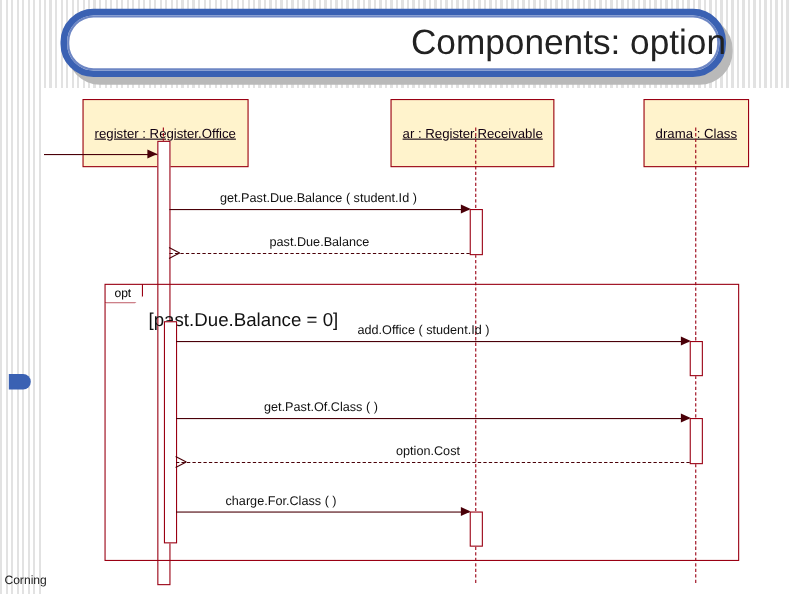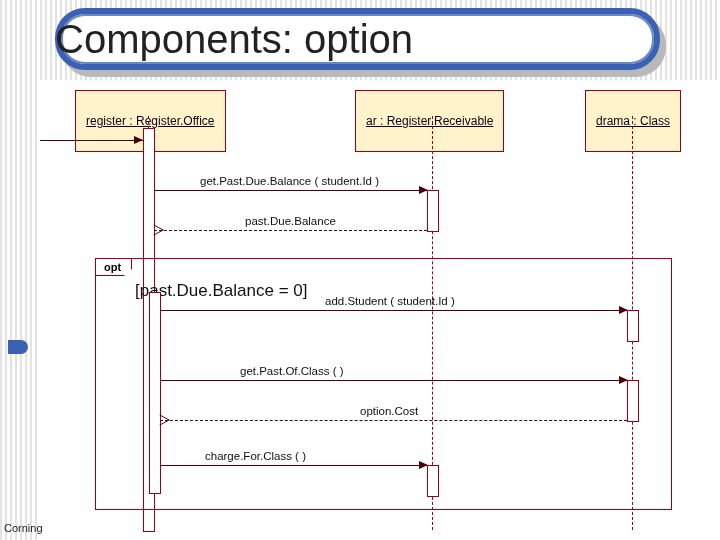--- a/index.html
+++ b/index.html
@@ -8,21 +8,21 @@
     background:repeating-linear-gradient(to right,#e2e2e2 0 2px,#fff 2px 5px);}
   
   .diagram-area{position:absolute;left:40px;right:0;top:80px;bottom:0;background:#fff}
   
   .title-plaque{position:absolute;left:55px;top:8px;width:605px;height:62px}
   .title-plaque .shadow{position:absolute;inset:0;transform:translate(6px,7px);
     background:#b9b9b9;border-radius:30px}
   .title-plaque .face{position:absolute;inset:0;background:#fff;border:6px solid #3a61b3;border-radius:30px;
     box-shadow:inset 0 0 0 2px #6d86c4}
   .title-text{position:absolute;left:0;right:0;top:50%;transform:translateY(-50%);
-    text-align:left;font-size:40px;color:#222}
+    text-align:right;font-size:32px;color:#222}
   
   .nub{position:absolute;left:8px;top:340px;width:20px;height:14px;background:#3a61b3;border-radius:0 7px 7px 0}
   .footer{position:absolute;left:4px;bottom:6px;font-size:11px;color:#222}
   
   .lifeline-box{position:absolute;background:#fff3cc;border:1px solid #9a0013;
     font-size:12px;color:#101;padding:23px 10px;text-align:center;white-space:nowrap;top:90px}
   .lifeline-box span{text-decoration:underline}
   .lifeline{position:absolute;border-left:1px dashed #9a0013;top:116px;height:414px}
   .activation{position:absolute;width:10px;background:#fff;border:1px solid #9a0013}
   .arrow{position:absolute;height:0}
@@ -30,21 +30,21 @@
   .arrow.dashed{border-top:1px dashed #4a0008}
   .arrowhead{position:absolute;width:0;height:0;border-top:4px solid transparent;border-bottom:4px solid transparent}
   .arrowhead.right{border-left:9px solid #4a0008}
   .openhead{position:absolute;width:9px;height:9px}
   .openhead::before,.openhead::after{content:"";position:absolute;background:#4a0008;height:1px;width:11px;left:-1px}
   .openhead.left::before{transform:rotate(28deg);top:2px}
   .openhead.left::after{transform:rotate(-28deg);top:7px}
   .msg-label{position:absolute;font-size:11.5px;color:#111;white-space:nowrap}
   .opt-frame{position:absolute;border:1px solid #9a0013;background:transparent}
   .opt-tab{position:absolute;left:-1px;top:-1px;background:#fff;border:1px solid #9a0013;
-    font-size:11px;padding:2px 10px 2px 8px;font-weight:bold;
+    font-size:11px;padding:2px 10px 2px 8px;font-weight:normal;
     clip-path:polygon(0 0,100% 0,100% 60%,78% 100%,0 100%)}
   .guard{position:absolute;font-size:17px;color:#111}
 </style>
 </head>
 <body>
 
 <div class="slide-bg"></div>
 <div class="diagram-area"></div>
 <div class="nub"></div>
 
@@ -84,21 +84,21 @@
 
 <div class="opt-frame" style="left:95px;top:258px;width:575px;height:250px">
   <div class="opt-tab">opt</div>
 </div>
 <div class="guard" style="left:135px;top:281px">[past.Due.Balance = 0]</div>
 
 <div class="activation" style="left:149px;top:292px;height:200px"></div>
 
 <div class="arrow solid" style="left:160px;top:310px;width:467px"></div>
 <div class="arrowhead right" style="left:619px;top:306px"></div>
-<div class="msg-label" style="left:325px;top:295px">add.Student ( student.Id )</div>
+<div class="msg-label" style="left:325px;top:295px">add.Office ( student.Id )</div>
 <div class="activation" style="left:627px;top:310px;height:30px"></div>
 
 <div class="arrow solid" style="left:160px;top:380px;width:467px"></div>
 <div class="arrowhead right" style="left:619px;top:376px"></div>
 <div class="msg-label" style="left:240px;top:365px">get.Past.Of.Class (  )</div>
 <div class="activation" style="left:627px;top:380px;height:40px"></div>
 
 <div class="arrow dashed" style="left:160px;top:420px;width:467px"></div>
 <div class="openhead left" style="left:160px;top:415px"></div>
 <div class="msg-label" style="left:360px;top:405px">option.Cost</div>

